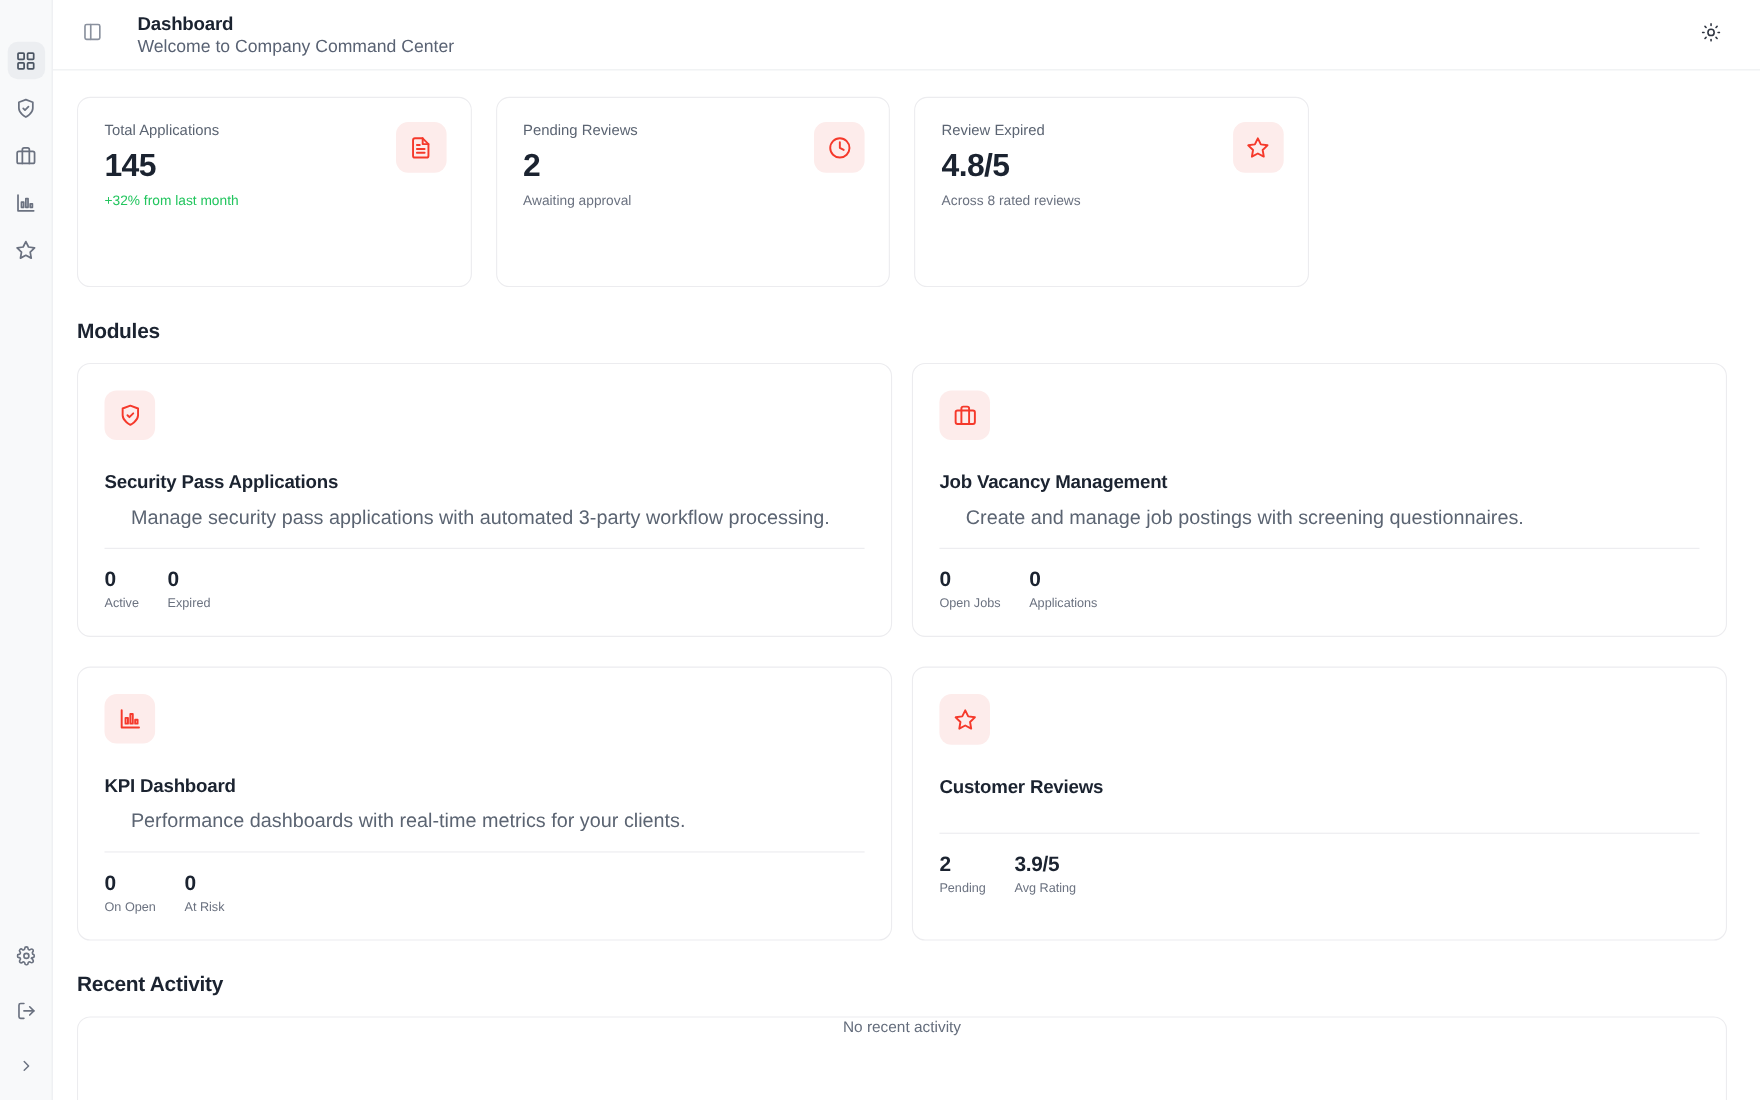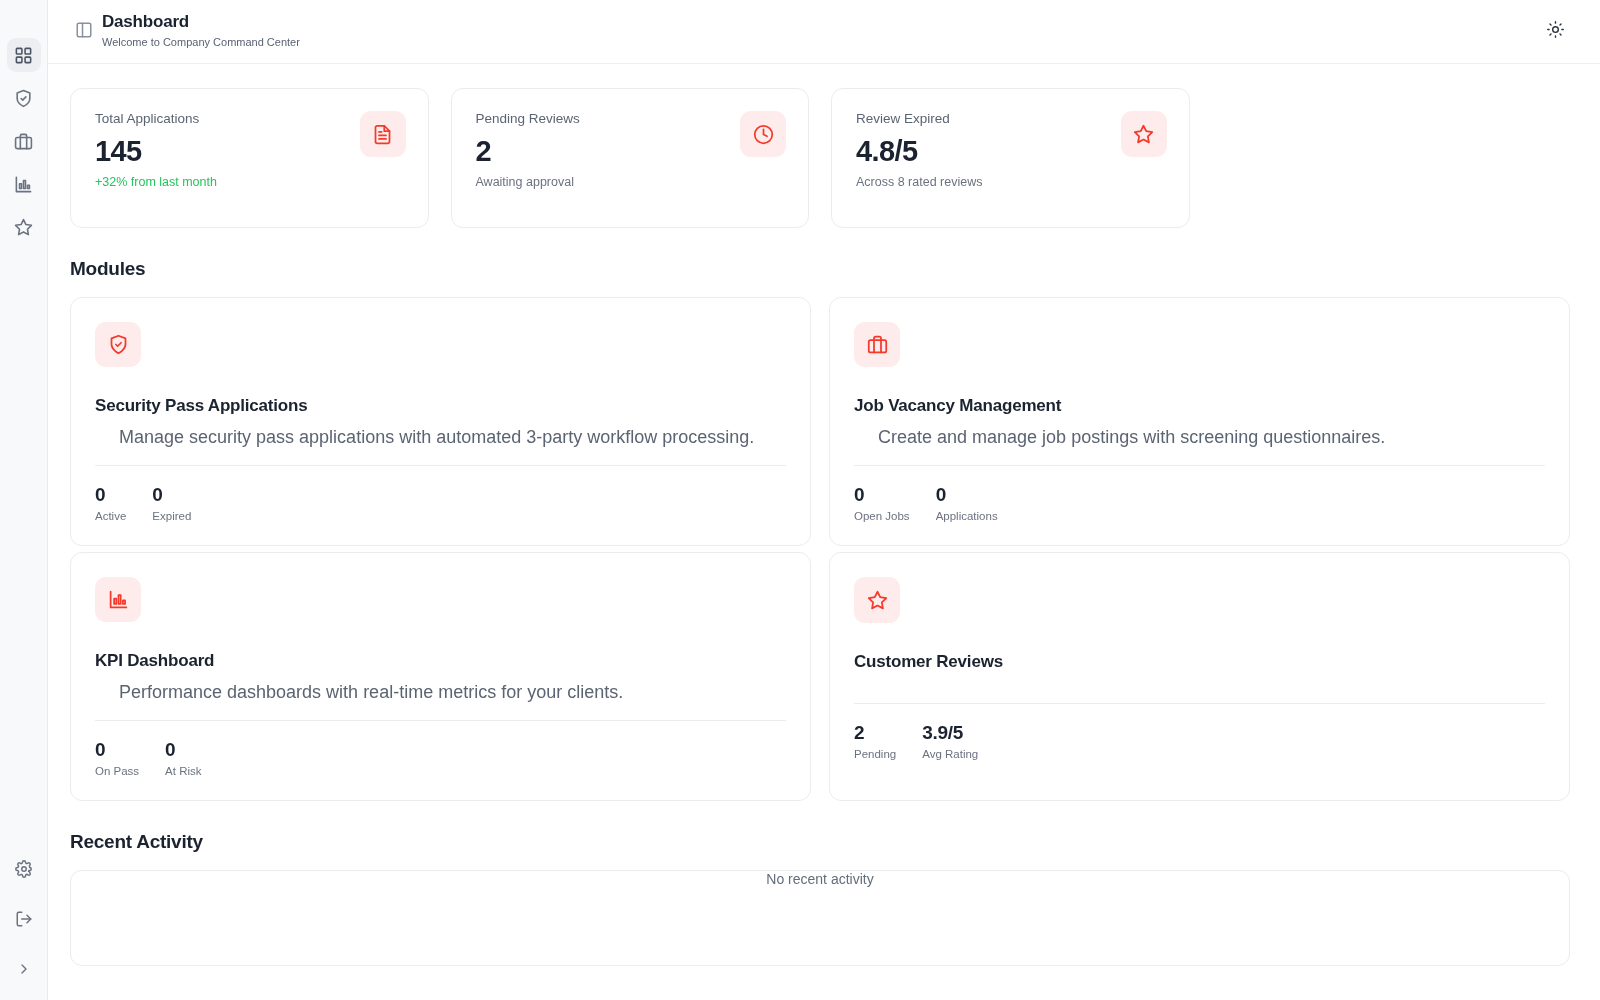--- a/index.html
+++ b/index.html
@@ -90,35 +90,35 @@
     width: 28px;
     height: 28px;
     display: flex;
     align-items: center;
     justify-content: center;
     color: #8a919e;
     cursor: pointer;
     flex: 0 0 auto;
   }
   .titlewrap {
-    margin-left: 4px;
+    margin-left: 27px;
     display: flex;
     flex-direction: column;
     justify-content: space-between;
     gap: 2px;
   }
   .page-title {
     font-size: 17px;
     font-weight: 700;
     color: #1b2330;
     letter-spacing: -0.2px;
     line-height: 20px;
   }
   .page-sub {
-    font-size: 11px;
+    font-size: 16px;
     color: #596273;
     line-height: 17px;
   }
   .topbar-spacer { flex: 1; }
   .theme-btn {
     width: 30px;
     height: 30px;
     display: flex;
     align-items: center;
     justify-content: center;
@@ -137,21 +137,21 @@
   .stats-row {
     display: grid;
     grid-template-columns: repeat(4, 1fr);
     gap: 22px;
   }
   .stat-card {
     border: 1px solid #ececef;
     border-radius: 12px;
     background: #fff;
     padding: 22px 22px 20px 24px;
-    height: 140px;
+    height: 173px;
     display: flex;
     justify-content: space-between;
     align-items: flex-start;
   }
   .stat-left { display: flex; flex-direction: column; }
   .stat-label {
     font-size: 13.5px;
     color: #5b6472;
     line-height: 16px;
     margin-bottom: 7px;
@@ -188,21 +188,21 @@
     font-weight: 700;
     color: #1b2330;
     letter-spacing: -0.25px;
     margin: 30px 0 17px 0;
   }
 
   
   .modules-grid {
     display: grid;
     grid-template-columns: repeat(2, 1fr);
-    gap: 6px 18px;
+    gap: 27px 18px;
     border-radius: 22px;
   }
   .module-card {
     border: 1px solid #ececef;
     border-radius: 12px;
     background: #fff;
     padding: 24px 24px 22px 24px;
     height: 249px;
     display: flex;
     flex-direction: column;
@@ -499,21 +499,21 @@
               <rect x="12" y="7" width="2.5" height="10"></rect>
               <rect x="17" y="13" width="2.5" height="4"></rect>
             </svg>
           </div>
           <div class="mod-title">KPI Dashboard</div>
           <div class="mod-desc">Performance dashboards with real-time metrics for your clients.</div>
           <div class="mod-divider"></div>
           <div class="mod-stats">
             <div class="mod-stat">
               <div class="mod-stat-val">0</div>
-              <div class="mod-stat-lab">On Pass</div>
+              <div class="mod-stat-lab">On Open</div>
             </div>
             <div class="mod-stat">
               <div class="mod-stat-val">0</div>
               <div class="mod-stat-lab">At Risk</div>
             </div>
           </div>
         </div>
 
         <div class="module-card">
           <div class="mod-icon">

